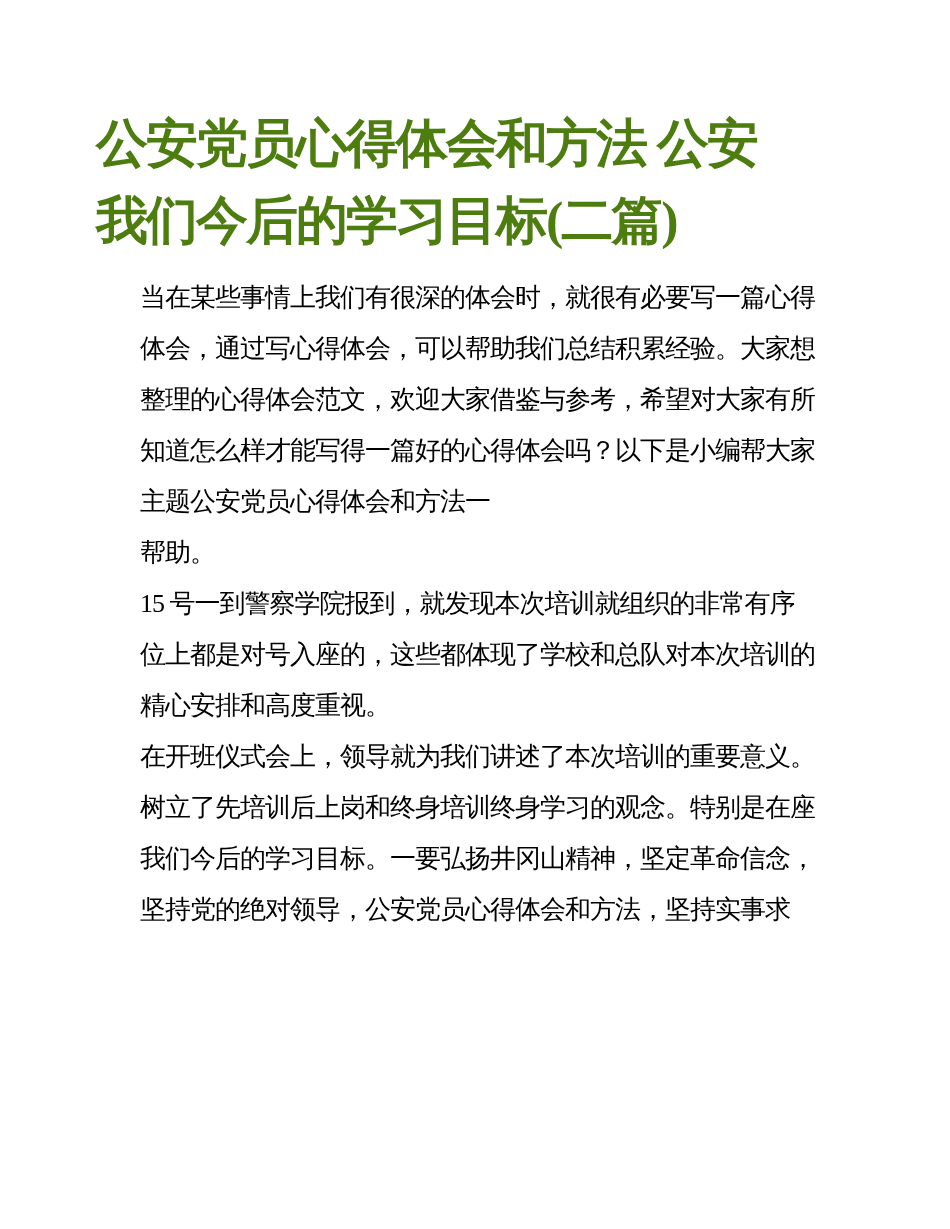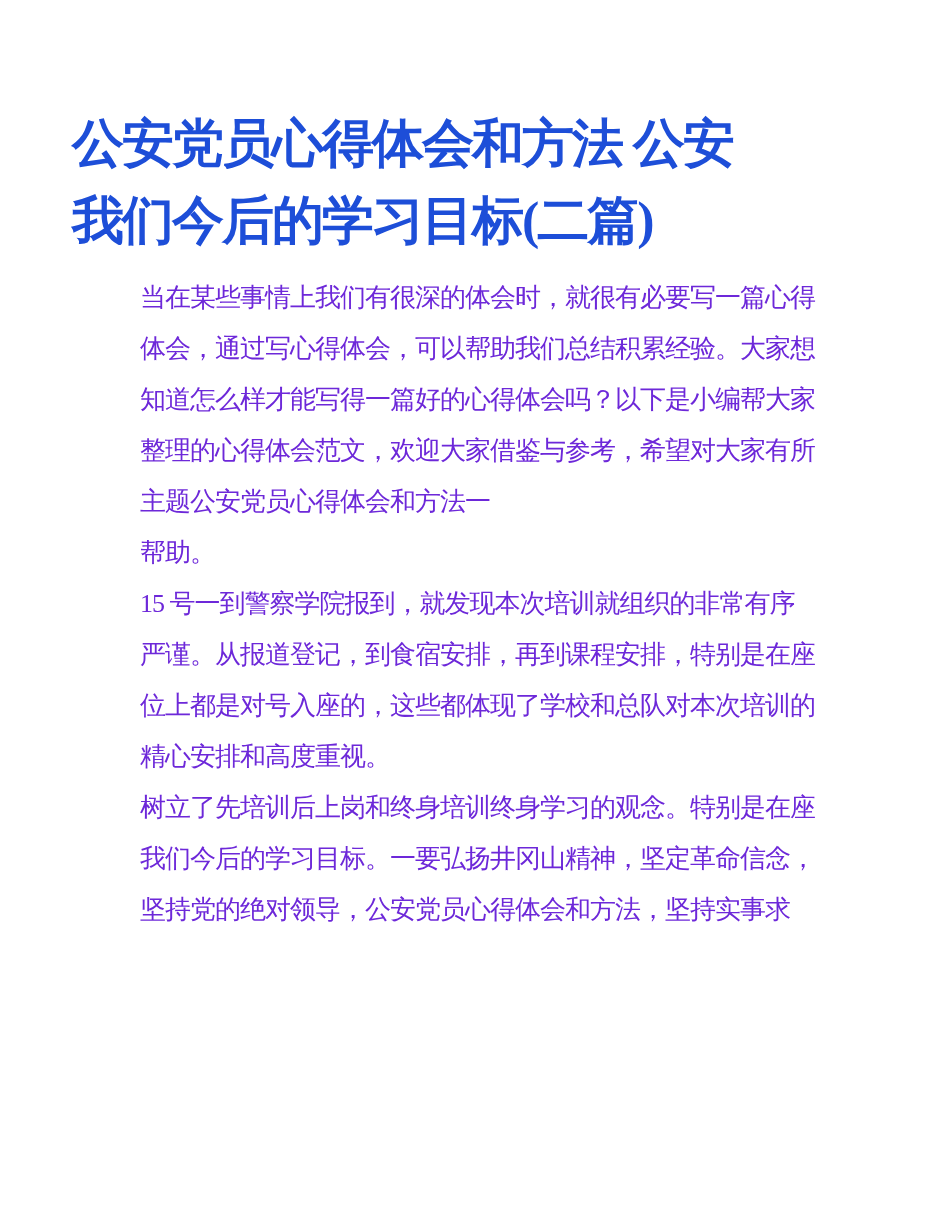--- a/index.html
+++ b/index.html
@@ -14,63 +14,63 @@
     font-family: "Liberation Serif", "DejaVu Serif", serif;
   }
   .page {
     position: relative;
     width: 950px;
     height: 1229px;
     background: #ffffff;
     color: #000000;
   }
   .doc-title {
-    margin: 105px 130px 0 72px;
+    margin: 105px 130px 0 96px;
     font-size: 52px;
     font-weight: bold;
     line-height: 77px;
     letter-spacing: -2px;
-    color: #1d4ed8;
+    color: #4d7c0f;
   }
   .doc-title .title-line {
     display: block;
     white-space: nowrap;
   }
   .doc-body {
     margin: 13px 130px 0 140px;
     font-size: 26px;
     font-weight: normal;
     line-height: 51px;
     letter-spacing: -1px;
-    color: #6d28d9;
+    color: #000000;
   }
   .body-line {
     display: block;
     white-space: nowrap;
   }
 </style>
 </head>
 <body>
 
 <div class="page">
 
   <h1 class="doc-title">
     <span class="title-line">公安党员心得体会和方法 公安</span>
     <span class="title-line">我们今后的学习目标(二篇)</span>
   </h1>
 
   <div class="doc-body">
     <span class="body-line">当在某些事情上我们有很深的体会时，就很有必要写一篇心得</span>
     <span class="body-line">体会，通过写心得体会，可以帮助我们总结积累经验。大家想</span>
+    <span class="body-line">整理的心得体会范文，欢迎大家借鉴与参考，希望对大家有所</span>
     <span class="body-line">知道怎么样才能写得一篇好的心得体会吗？以下是小编帮大家</span>
-    <span class="body-line">整理的心得体会范文，欢迎大家借鉴与参考，希望对大家有所</span>
     <span class="body-line">主题公安党员心得体会和方法一</span>
     <span class="body-line">帮助。</span>
     <span class="body-line">15 号一到警察学院报到，就发现本次培训就组织的非常有序</span>
-    <span class="body-line">严谨。从报道登记，到食宿安排，再到课程安排，特别是在座</span>
     <span class="body-line">位上都是对号入座的，这些都体现了学校和总队对本次培训的</span>
     <span class="body-line">精心安排和高度重视。</span>
+    <span class="body-line">在开班仪式会上，领导就为我们讲述了本次培训的重要意义。</span>
     <span class="body-line">树立了先培训后上岗和终身培训终身学习的观念。特别是在座</span>
     <span class="body-line">我们今后的学习目标。一要弘扬井冈山精神，坚定革命信念，</span>
     <span class="body-line">坚持党的绝对领导，公安党员心得体会和方法，坚持实事求</span>
   </div>
 
 </div>
 
 </body></html>

